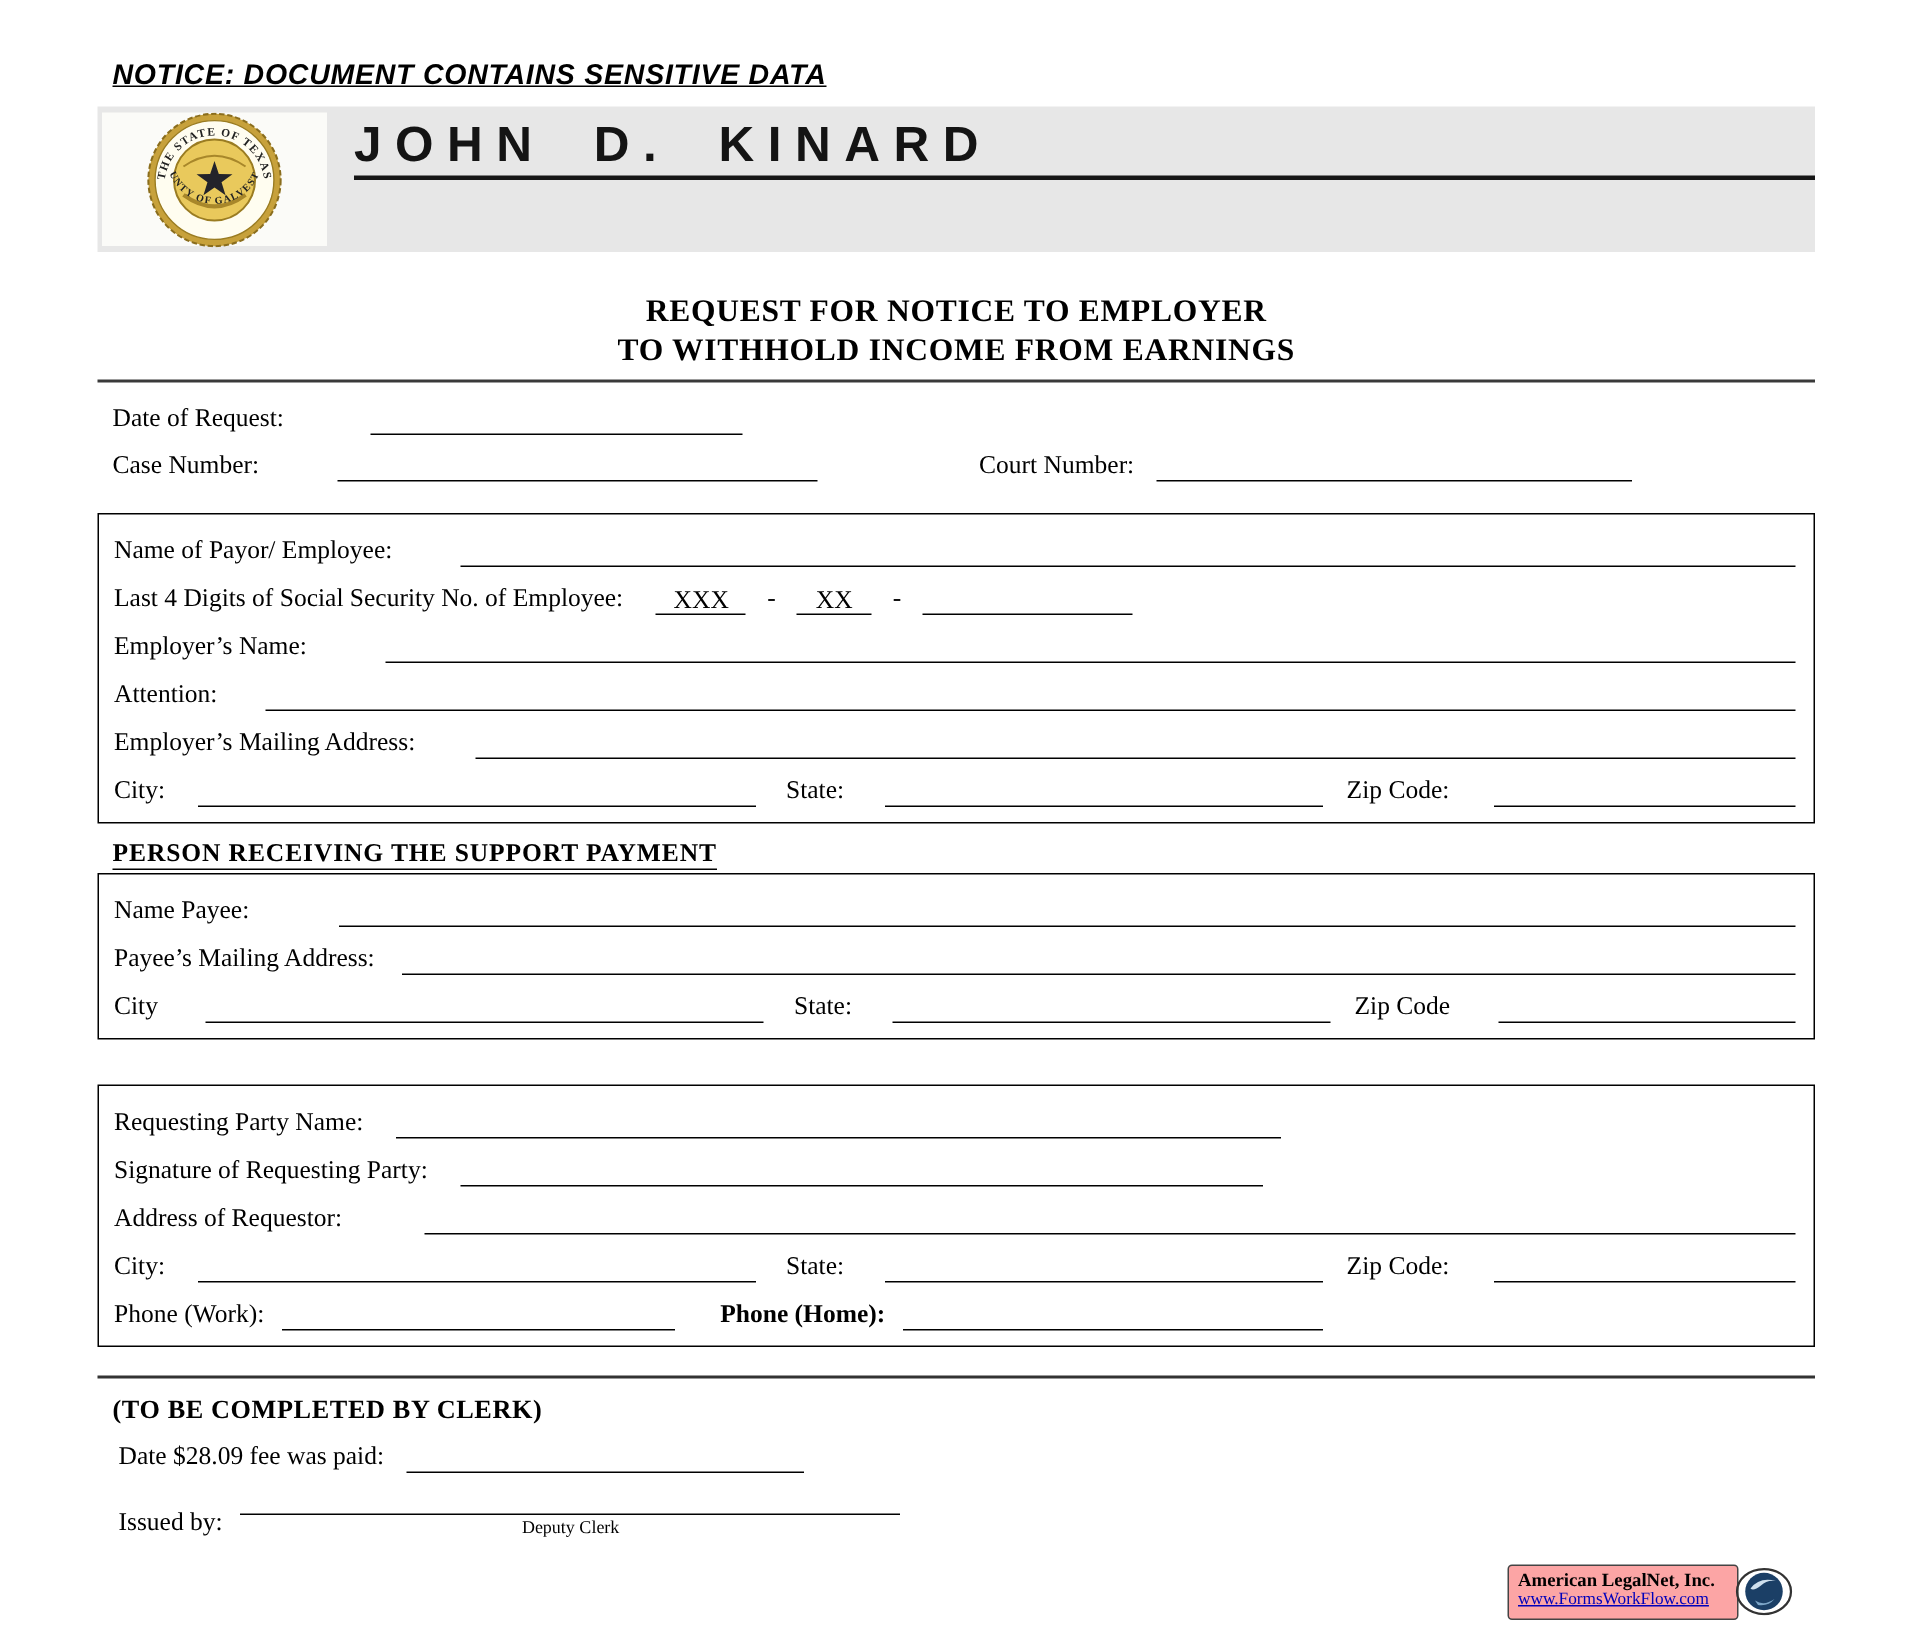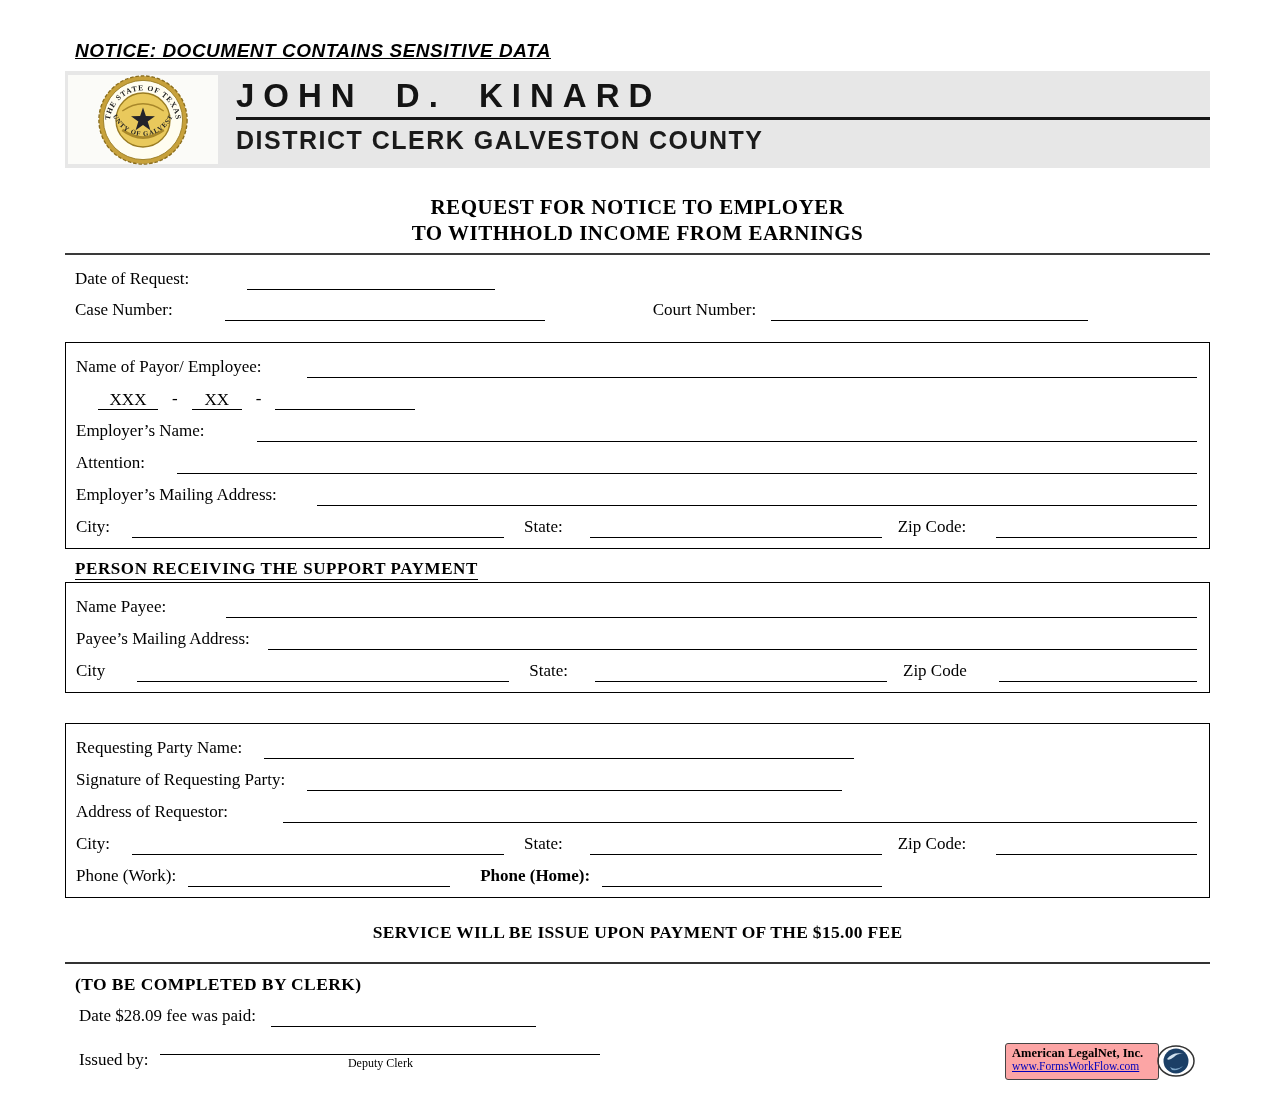--- a/index.html
+++ b/index.html
@@ -104,21 +104,20 @@
           <textPath href="#sealTopArc" startOffset="50%" text-anchor="middle">THE STATE OF TEXAS</textPath>
         </text>
         <text font-size="7.5" font-family="Liberation Serif, serif" font-weight="bold" fill="#222" letter-spacing="1">
           <textPath href="#sealBotArc" startOffset="50%" text-anchor="middle">COUNTY OF GALVESTON</textPath>
         </text>
         <polygon points="50,36 53.2,45.6 63.3,45.7 55.2,51.7 58.2,61.3 50,55.5 41.8,61.3 44.8,51.7 36.7,45.7 46.8,45.6" fill="#23232a"></polygon>
       </svg>
     </div>
     <div class="band-text">
       <div class="clerk-name">JOHN D. KINARD</div>
-      <div class="clerk-title">DISTRICT CLERK GALVESTON COUNTY</div>
     </div>
   </div>
 
   <div class="form-title">
     <div>REQUEST FOR NOTICE TO EMPLOYER</div>
     <div>TO WITHHOLD INCOME FROM EARNINGS</div>
   </div>
   <div class="title-rule"></div>
 
   <div class="row mt14" style="margin-left:10px;">
@@ -132,20 +131,21 @@
     <span class="lbl" style="margin-left:108px;">Court Number:</span>
     <span class="line" style="width:317px; margin-left:15px;"></span>
   </div>
 
   <div class="fbox" style="margin-top:21px;">
     <div class="row">
       <span class="lbl">Name of Payor/ Employee:</span>
       <span class="line flex1" style="margin-left:45px;"></span>
     </div>
     <div class="row">
+      <span class="lbl">Last 4 Digits of Social Security No. of Employee:</span>
       <span class="ssn-box" style="width:60px; margin-left:22px;">XXX</span>
       <span class="dash">-</span>
       <span class="ssn-box" style="width:50px;">XX</span>
       <span class="dash">-</span>
       <span class="line" style="width:140px;"></span>
     </div>
     <div class="row">
       <span class="lbl">Employer’s Name:</span>
       <span class="line flex1" style="margin-left:52px;"></span>
     </div>
@@ -212,21 +212,20 @@
       <span class="line flex1" style="margin-left:30px;"></span>
     </div>
     <div class="row">
       <span class="lbl">Phone (Work):</span>
       <span class="line" style="width:262px; margin-left:12px;"></span>
       <span class="lbl" style="margin-left:30px;font-weight:bold;">Phone (Home):</span>
       <span class="line" style="width:280px; margin-left:12px;"></span>
     </div>
   </div>
 
-  <div class="service-note">SERVICE WILL BE ISSUE UPON PAYMENT OF THE $15.00 FEE</div>
 
   <div class="big-rule"></div>
 
   <div class="clerk-head">(TO BE COMPLETED BY CLERK)</div>
 
   <div class="clerk-row">
     <span class="lbl">Date $28.09 fee was paid:</span>
     <span class="line" style="width:265px; margin-left:15px;"></span>
   </div>
 

